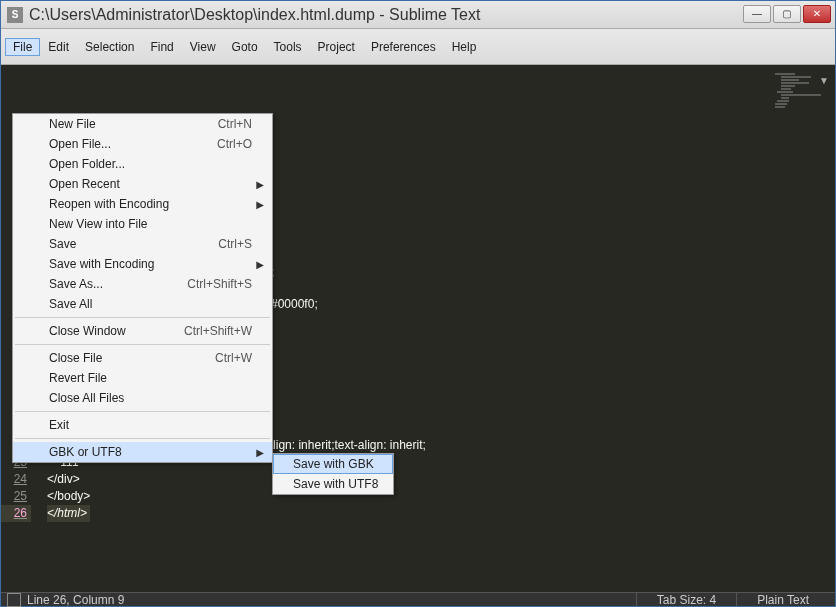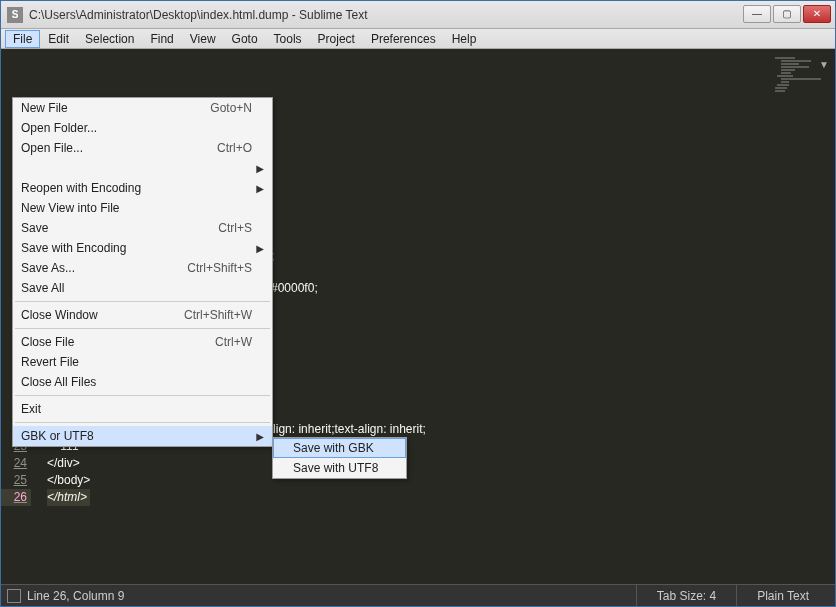--- a/index.html
+++ b/index.html
@@ -3,53 +3,53 @@
 <meta charset="utf-8">
 <style>
 * { margin: 0; padding: 0; box-sizing: border-box; font-family: 'Segoe UI', Tahoma, sans-serif; font-size: 12px; }
 body { background: #2b2b2b; overflow: hidden; width: 836px; height: 607px; }
 
 .window { width: 836px; height: 607px; background: #2b2b2b; border: 1px solid #3a6ea5; display: flex; flex-direction: column; }
 
 .titlebar { height: 28px; background: linear-gradient(#e8e8e8, #d8d8d8); display: flex; align-items: center; padding-left: 6px; border-bottom: 1px solid #aaa; }
 .titlebar-icon { width: 16px; height: 16px; background: #888; margin-right: 6px; display: inline-flex; align-items: center; justify-content: center; }
 .titlebar-icon::before { content: "S"; color: #fff; font-size: 10px; font-weight: bold; }
-.titlebar-text { flex: 1; color: #333; font-size: 12px; }
+.titlebar-text { flex: 1; color: #333; font-size: 16px; }
 .titlebar-controls { display: flex; height: 20px; margin-right: 4px; gap: 2px; }
 .titlebar-btn { width: 28px; height: 18px; border: 1px solid #999; background: linear-gradient(#f5f5f5,#e0e0e0); display: flex; align-items: center; justify-content: center; font-size: 10px; color: #333; border-radius: 2px; }
 .titlebar-btn.close { background: linear-gradient(#e07070,#c03030); color: #fff; border-color: #a02020; }
 
-.menubar { height: 20px; background: linear-gradient(#e8e8e8, #dcdcdc); display: flex; align-items: center; padding: 0 4px; border-bottom: 1px solid #aaa; text-align: center; }
+.menubar { height: 36px; background: linear-gradient(#e8e8e8, #dcdcdc); display: flex; align-items: center; padding: 0 4px; border-bottom: 1px solid #aaa; text-align: center; }
 .menubar-item { padding: 3px 8px; color: #222; cursor: default; }
 .menubar-item.active { background: #cfe3ff; border: 1px solid #6aa0e0; padding: 1px 7px; }
 
 .editor-area { flex: 1; position: relative; background: #272822; overflow: hidden; }
 .gutter { position: absolute; left: 0; top: 0; width: 38px; background: #272822; color: #8f908a; text-align: right; padding-right: 8px; font-family: Consolas, monospace; font-size: 13px; line-height: 17px; }
 .gutter .ln.current { background: #3e3d32; color: #f9a8d4; }
 .gutter .ln { padding-right: 4px; }
 
 .code { position: absolute; left: 38px; right: 4px; top: 0; color: #f8f8f2; font-family: Consolas, monospace; font-size: 13px; line-height: 17px; white-space: pre; }
 .code .current-line { background: #3e3d32; display: inline-block; font-style: italic; }
 
 .minimap { position: absolute; right: 0; top: 8px; width: 60px; height: 60px; }
 .minimap-line { height: 2px; margin-bottom: 1px; background: #5a5a56; }
 
 .dropdown { position: absolute; left: 11px; top: 48px; width: 261px; background: #f4f4f4; border: 1px solid #9c9c9c; box-shadow: 2px 2px 4px rgba(0,0,0,0.3); z-index: 100; }
-.dropdown-item { display: flex; align-items: center; height: 20px; padding: 0 20px 0 8px; color: #222; position: relative; }
+.dropdown-item { display: flex; align-items: center; height: 20px; padding: 0 20px 0 36px; color: #222; position: relative; }
 .dropdown-item .lbl { flex: 1; }
 .dropdown-item .shortcut { color: #555; }
 .dropdown-item.hover { background: #cfe3ff; }
 .dropdown-sep { height: 1px; background: #ccc; margin: 3px 2px; }
 .submenu-arrow { position: absolute; right: 8px; color: #333; font-size: 10px; }
 
-.submenu { position: absolute; left: 271px; top: 388px; width: 135px; background: #f4f4f4; border: 1px solid #9c9c9c; box-shadow: 2px 2px 4px rgba(0,0,0,0.3); z-index: 101; }
+.submenu { position: absolute; left: 271px; top: 388px; width: 122px; background: #f4f4f4; border: 1px solid #9c9c9c; box-shadow: 2px 2px 4px rgba(0,0,0,0.3); z-index: 101; }
 .submenu-item { display: flex; align-items: center; height: 20px; padding: 0 8px 0 20px; color: #222; }
 .submenu-item.hover { background: #cfe3ff; border: 1px solid #6aa0e0; padding: 0 7px 0 19px; }
 
-.statusbar { height: 22px; background: #333; border-top: 1px solid #555; display: flex; align-items: center; color: #ccc; font-size: 11px; padding: 0 6px; }
+.statusbar { height: 14px; background: #333; border-top: 1px solid #555; display: flex; align-items: center; color: #ccc; font-size: 11px; padding: 0 6px; }
 .status-icon { width: 14px; height: 14px; border: 1px solid #888; margin-right: 6px; display: inline-block; }
 .status-left { flex: 1; }
 .status-seg { border-left: 1px solid #555; padding: 0 20px; height: 100%; display: flex; align-items: center; }
 
 .side-dropdown-arrow { position: absolute; right: 6px; top: 10px; color: #aaa; font-size: 10px; z-index: 50; }
 </style>
 </head>
 <body>
 
 <div class="window">
@@ -111,30 +111,31 @@
 <span style="position:absolute;top:372px;left:8px">    text-align: inherit;text-align: inherit;text-align: inherit;text-align: inherit;</span>
 <span style="position:absolute;top:389px;left:8px">    111</span>
 <span style="position:absolute;top:406px;left:8px">&lt;/div&gt;</span>
 <span style="position:absolute;top:423px;left:8px">&lt;/body&gt;</span>
 <span style="position:absolute;top:440px;left:8px" class="current-line"><span>&lt;/html&gt;</span> </span>
     </div>
 
     <div class="dropdown" id="fileMenu">
         <div class="dropdown-item">
           <span class="lbl">New File</span>
-          <span class="shortcut">Goto+N</span>
-        </div>
-        <div class="dropdown-item">
-          <span class="lbl">Open Folder...</span>
+          <span class="shortcut">Ctrl+N</span>
         </div>
         <div class="dropdown-item">
           <span class="lbl">Open File...</span>
           <span class="shortcut">Ctrl+O</span>
         </div>
         <div class="dropdown-item">
+          <span class="lbl">Open Folder...</span>
+        </div>
+        <div class="dropdown-item">
+          <span class="lbl">Open Recent</span>
           <span class="submenu-arrow">▶</span>
         </div>
         <div class="dropdown-item">
           <span class="lbl">Reopen with Encoding</span>
           <span class="submenu-arrow">▶</span>
         </div>
         <div class="dropdown-item">
           <span class="lbl">New View into File</span>
         </div>
         <div class="dropdown-item">

